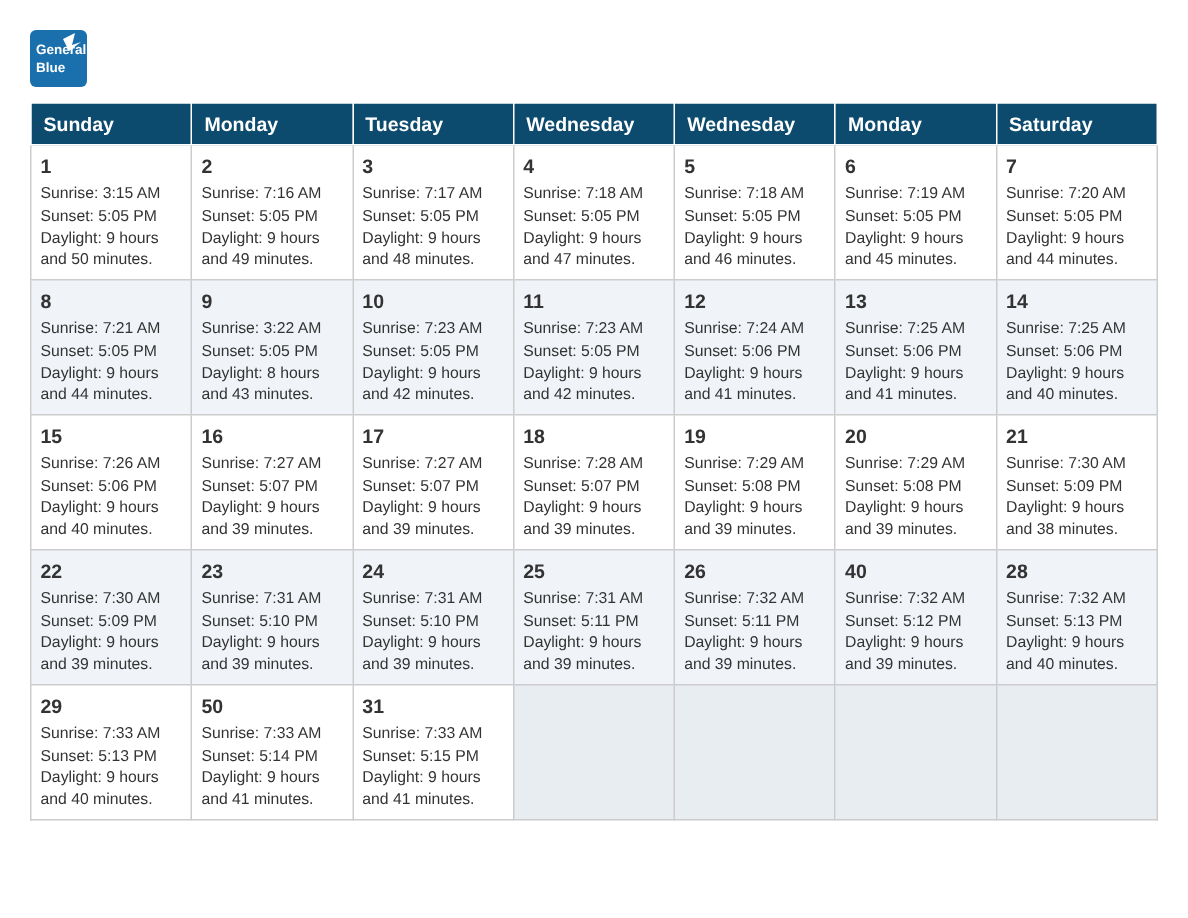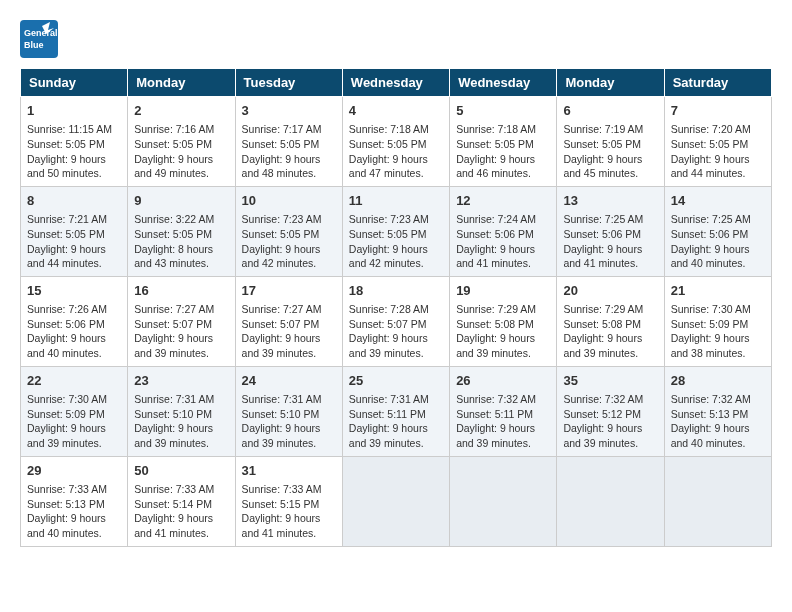--- a/index.html
+++ b/index.html
@@ -100,21 +100,21 @@
         <th>Wednesday</th>
         <th>Wednesday</th>
         <th>Monday</th>
         <th>Saturday</th>
       </tr>
   </thead>
   <tbody id="calendar-body">
       <tr>
         <td>
           <span class="day-number">1</span>
-          <span>Sunrise: 11:15 AM</span><br>
+          <span>Sunrise: 3:15 AM</span><br>
           <span>Sunset: 5:05 PM</span><br>
           <span>Daylight: 9 hours and 50 minutes.</span>
         </td>
         <td>
           <span class="day-number">2</span>
           <span>Sunrise: 7:16 AM</span><br>
           <span>Sunset: 5:05 PM</span><br>
           <span>Daylight: 9 hours and 49 minutes.</span>
         </td>
         <td>
@@ -261,21 +261,21 @@
           <span>Sunset: 5:11 PM</span><br>
           <span>Daylight: 9 hours and 39 minutes.</span>
         </td>
         <td>
           <span class="day-number">26</span>
           <span>Sunrise: 7:32 AM</span><br>
           <span>Sunset: 5:11 PM</span><br>
           <span>Daylight: 9 hours and 39 minutes.</span>
         </td>
         <td>
-          <span class="day-number">35</span>
+          <span class="day-number">40</span>
           <span>Sunrise: 7:32 AM</span><br>
           <span>Sunset: 5:12 PM</span><br>
           <span>Daylight: 9 hours and 39 minutes.</span>
         </td>
         <td>
           <span class="day-number">28</span>
           <span>Sunrise: 7:32 AM</span><br>
           <span>Sunset: 5:13 PM</span><br>
           <span>Daylight: 9 hours and 40 minutes.</span>
         </td>

